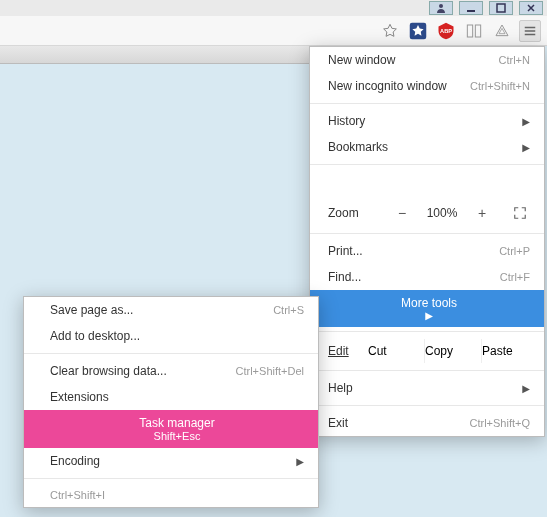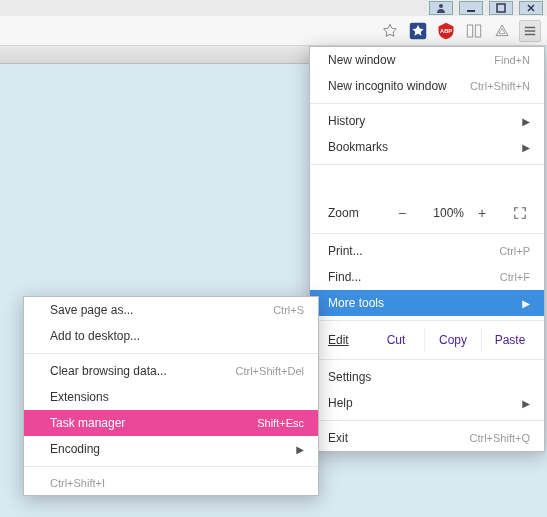--- a/index.html
+++ b/index.html
@@ -17,33 +17,33 @@
   .star svg, .abp svg, .gray-icon svg, .hamburger svg, .user svg, .bluestar svg { display: block; }
 
   .inactive-tab { position: absolute; top: 46px; left: 0; width: 310px; height: 18px; background: linear-gradient(#e8e8e8,#d7d7d7); border-bottom: 1px solid #bbb; }
 
   
   .menu { position: absolute; top: 46px; right: 2px; width: 236px; background: #fff; border: 1px solid #bcbcbc; box-shadow: 0 4px 18px rgba(0,0,0,.25); font-size: 12px; color: #333; }
   .mitem { display: flex; align-items: center; justify-content: space-between; padding: 6px 14px 6px 18px; white-space: nowrap; }
   .mitem .lbl {}
   .mitem .sc { color: #9a9a9a; font-size: 11px; }
   .mitem .arrow { color: #555; font-size: 10px; }
-  .mitem.hi { background: #3b8ee0; color: #fff; }
+  .mitem.hi { background: #3b8ee0; color: #fff; flex-direction: column; }
   .mitem.hi .arrow { color: #fff; }
   .msep { height: 1px; background: #e7e7e7; margin: 4px 0; }
 
   .zoomrow { display: flex; align-items: center; padding: 4px 10px 4px 18px; gap: 4px; margin-top: 32px; }
   .zoomrow .zlabel { flex: 0 0 56px; }
   .zbtn { width: 28px; height: 24px; display:flex; align-items:center; justify-content:center; color:#555; font-size: 14px; cursor: pointer; }
-  .zval { width: 44px; text-align: right; }
+  .zval { width: 44px; text-align: center; }
   .fsbtn { width: 28px; height: 24px; display:flex; align-items:center; justify-content:center; margin-left: 6px; }
 
   .editrow { display: flex; align-items: center; padding: 3px 6px 3px 18px; }
   .editrow .elabel { flex: 0 0 40px; text-decoration: underline; }
-  .ebtn { flex: 1; text-align: center; padding: 5px 0; border-left: 1px solid #eee; cursor: pointer; color:#4c1d95; }
+  .ebtn { flex: 1; padding: 5px 0; border-left: 1px solid #eee; cursor: pointer; color:#000000; }
   .ebtn:first-of-type { border-left: none; }
 
   
   .submenu { position: absolute; top: 296px; left: 16px; width: 296px; background: #fff; border: 1px solid #bcbcbc; box-shadow: 0 4px 18px rgba(0,0,0,.25); font-size: 12px; color: #333; margin-left: 7px; }
   .submenu .mitem { padding: 6px 14px 6px 26px; }
   .submenu .mitem.hi { background: #ec4899; color:#fff; }
   .submenu .mitem.hi .sc { color: #fff; }
 </style>
 </head>
 <body>
@@ -107,21 +107,21 @@
         <path d="M3 6h18M3 12h18M3 18h18" stroke="#666" stroke-width="2.4"></path>
       </svg>
   </div>
 </div>
 
 <div class="inactive-tab"></div>
 
 <div class="menu">
   <div class="mitem">
     <span class="lbl">New window</span>
-    <span class="sc">Find+N</span>
+    <span class="sc">Ctrl+N</span>
   </div>
   <div class="mitem">
     <span class="lbl">New incognito window</span>
     <span class="sc">Ctrl+Shift+N</span>
   </div>
   <div class="msep"></div>
   <div class="mitem">
     <span class="lbl">History</span>
     <span class="arrow">▶</span>
   </div>
@@ -156,23 +156,20 @@
   </div>
   <div class="msep"></div>
   <div class="editrow">
     <span class="elabel">Edit</span>
     <div class="ebtn">Cut</div>
     <div class="ebtn">Copy</div>
     <div class="ebtn">Paste</div>
   </div>
   <div class="msep"></div>
   <div class="mitem">
-    <span class="lbl">Settings</span>
-  </div>
-  <div class="mitem">
     <span class="lbl">Help</span>
     <span class="arrow">▶</span>
   </div>
   <div class="msep"></div>
   <div class="mitem">
     <span class="lbl">Exit</span>
     <span class="sc">Ctrl+Shift+Q</span>
   </div>
 </div>
 

